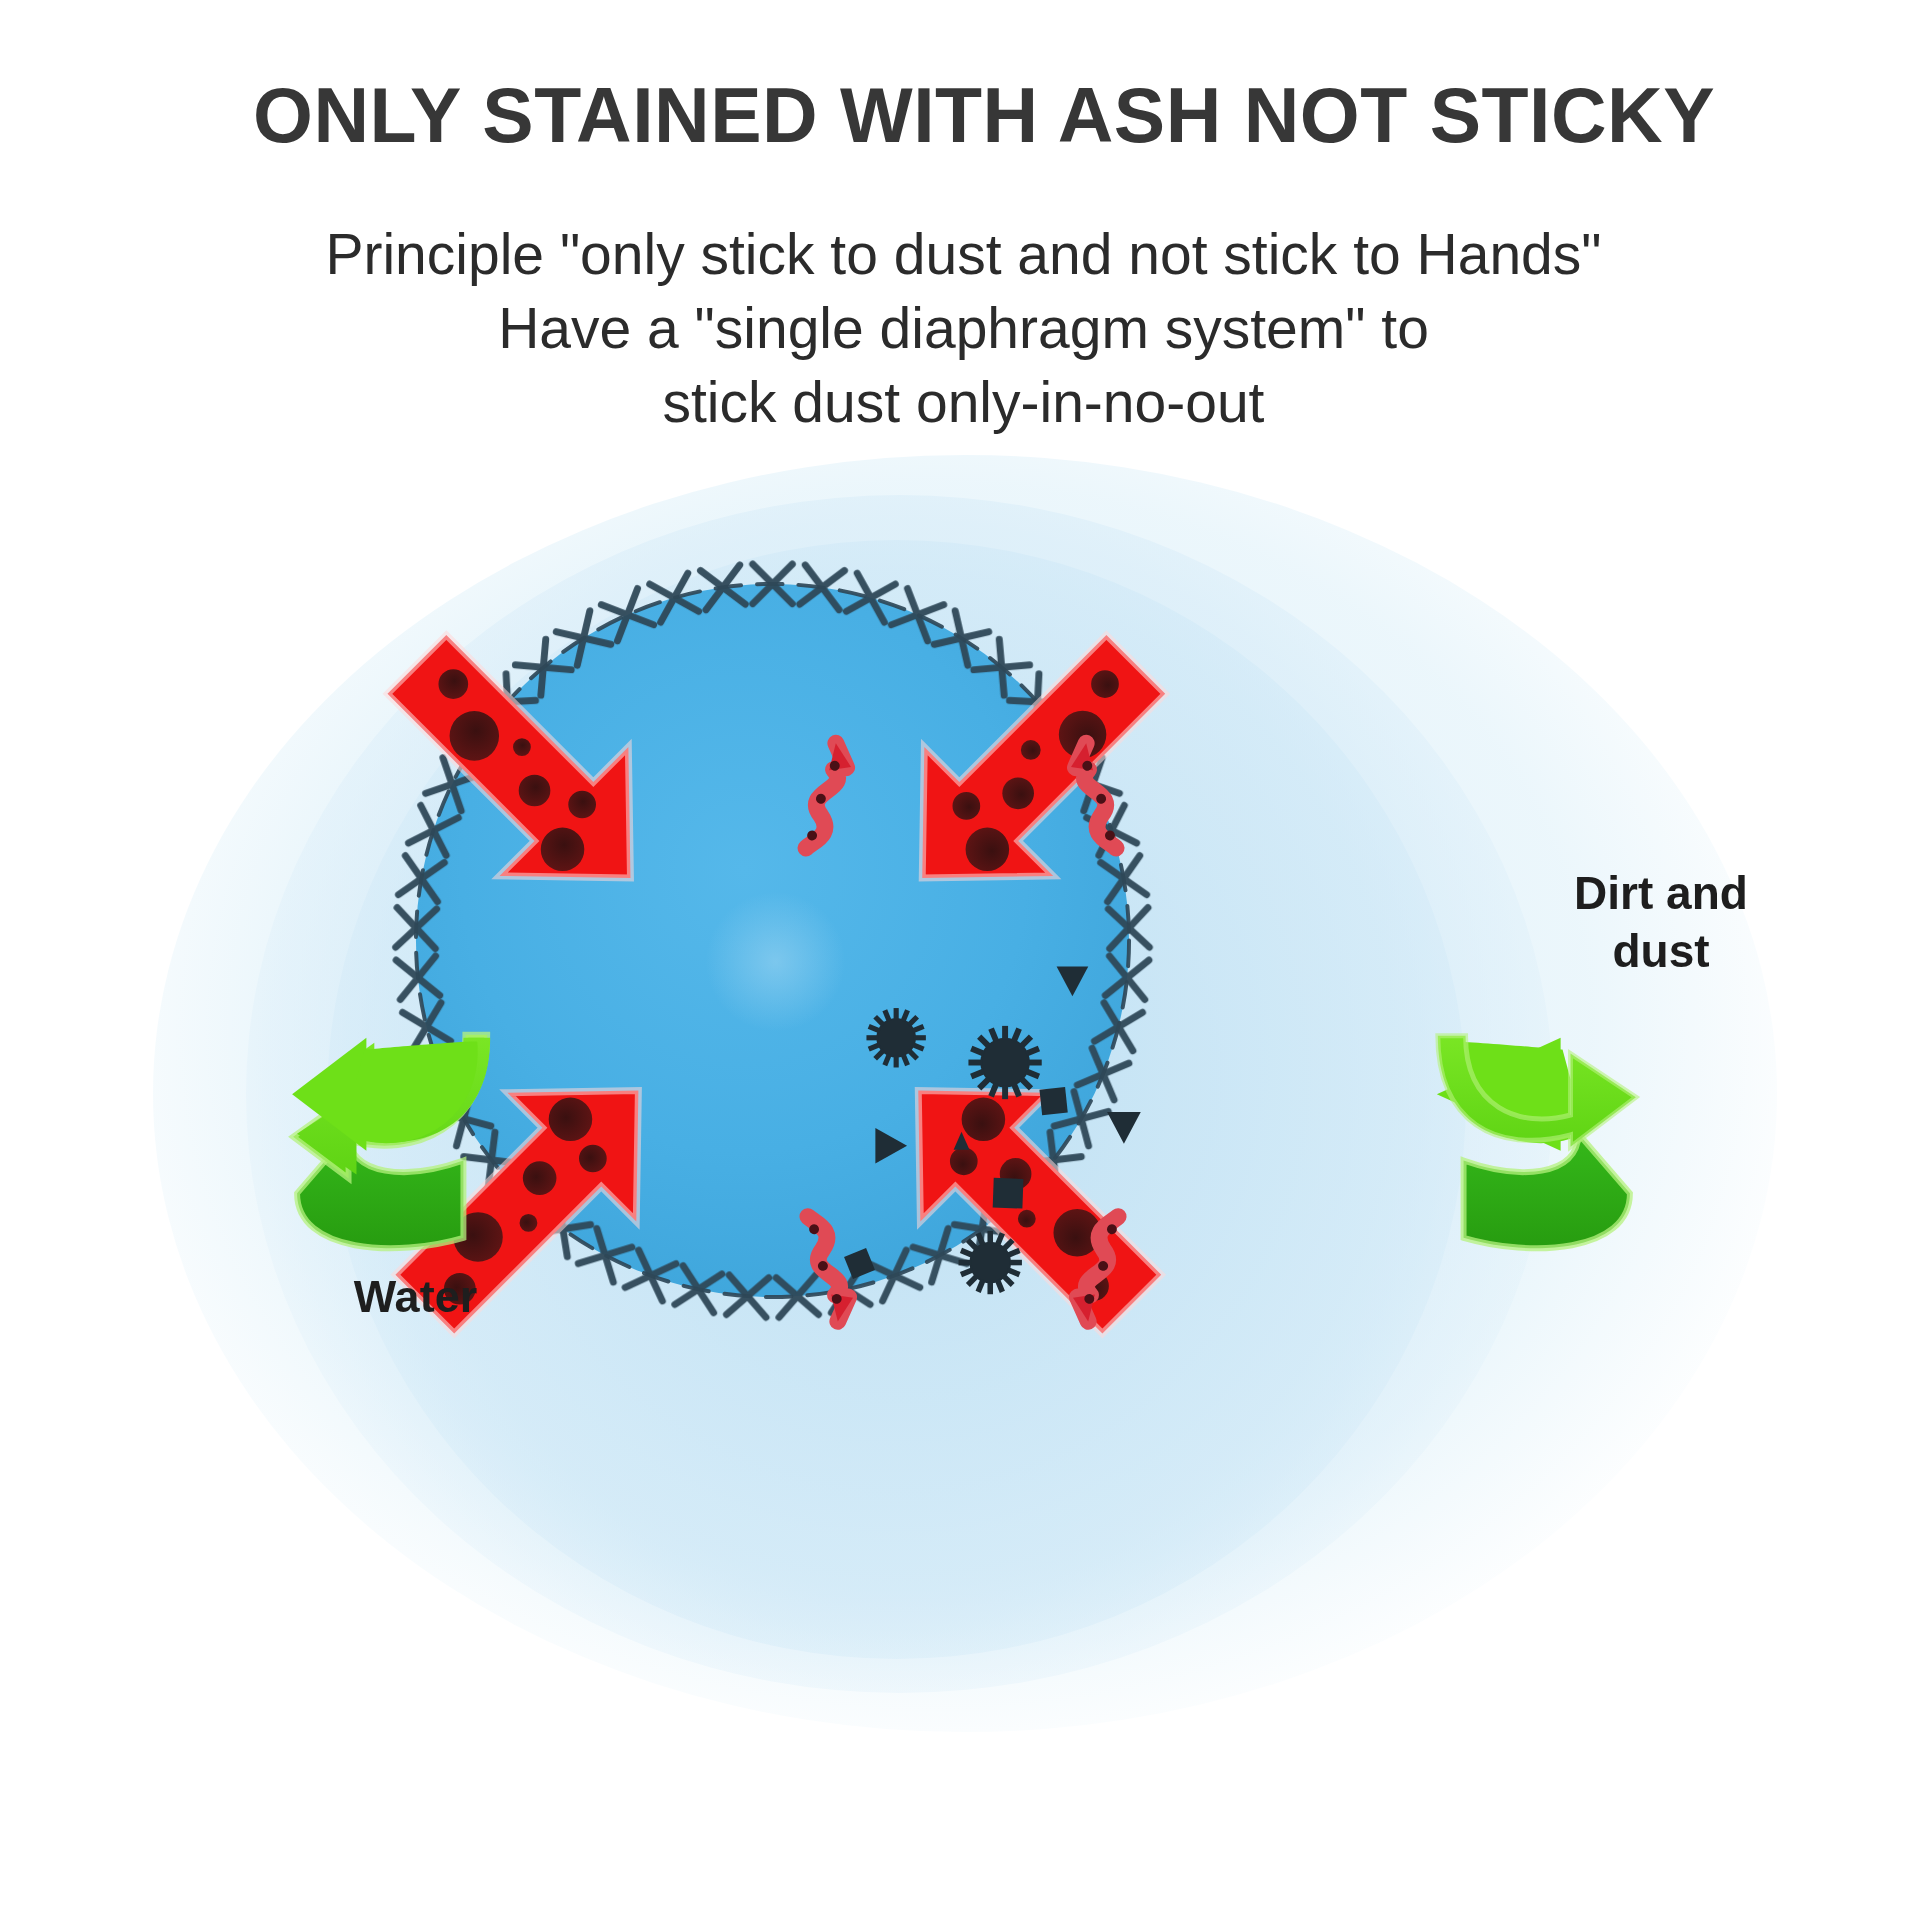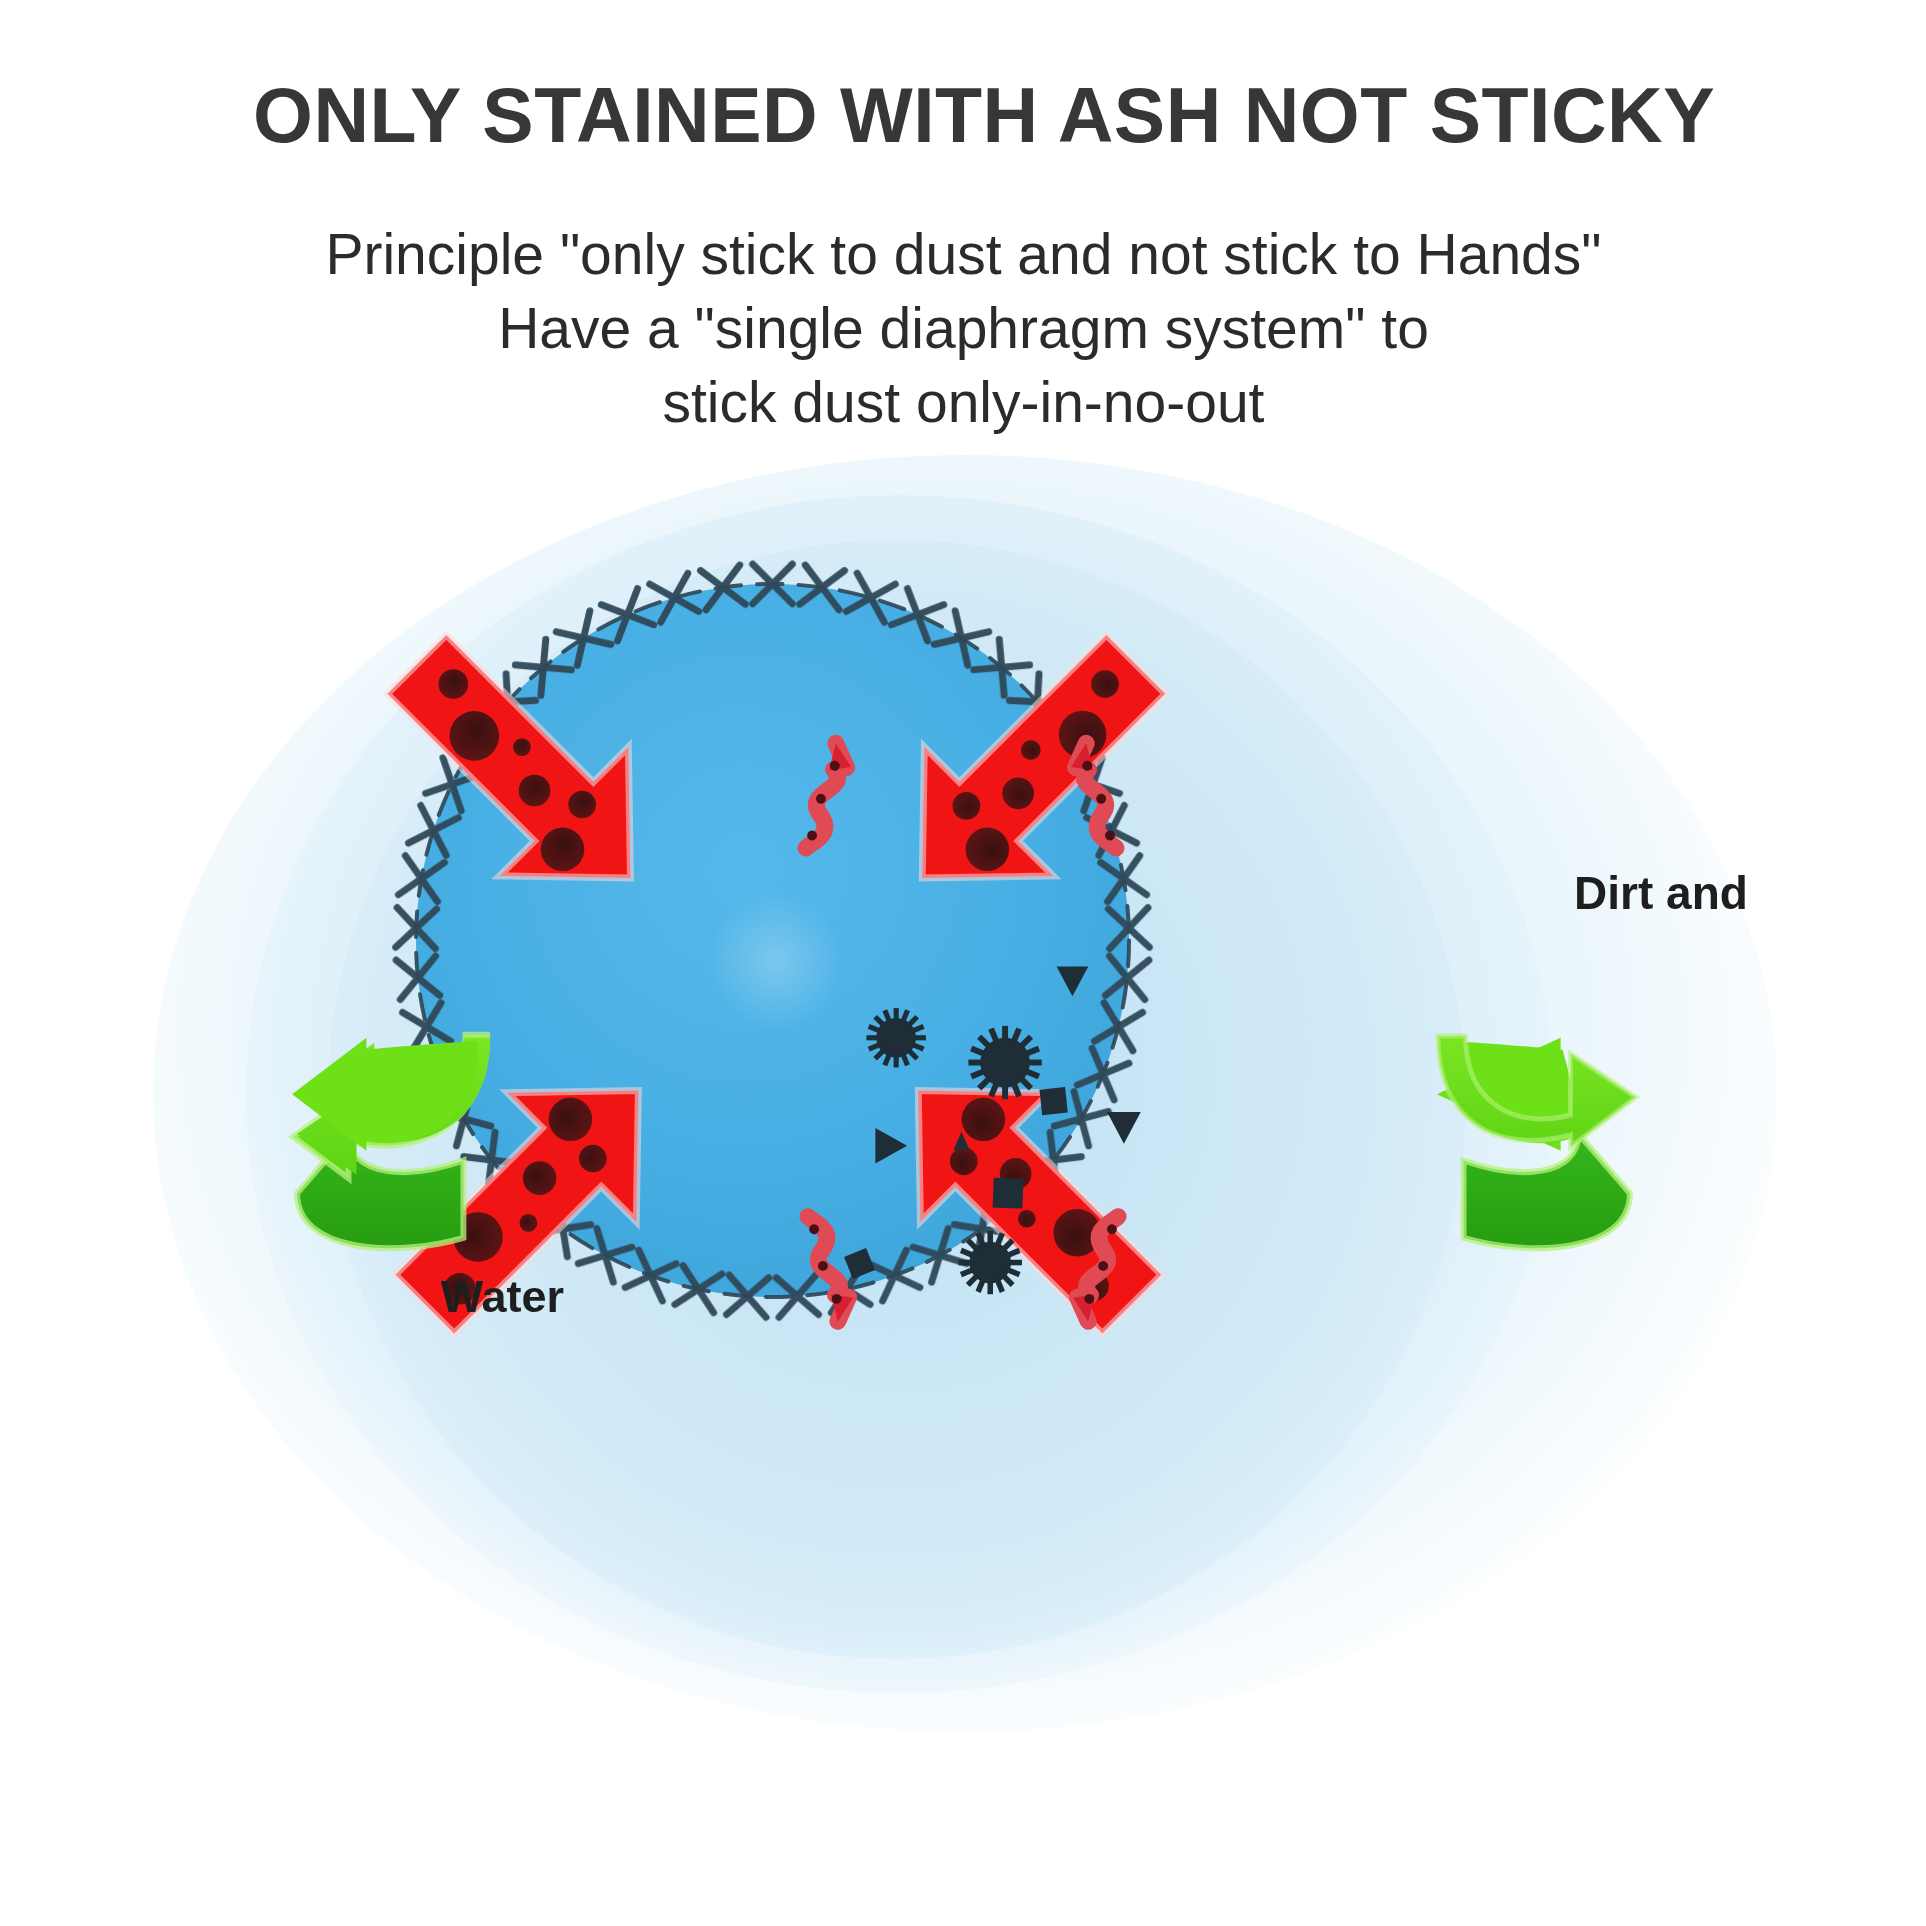--- a/index.html
+++ b/index.html
@@ -110,21 +110,21 @@
     text-align: center;
     font-size: 46px;
     line-height: 1.27;
     margin-top: 40px;
   }
   .label-dirt .lbl-line { display: block; }
   .label-water {
     left: 267px;
     top: 1270px;
     width: 297px;
-    text-align: right;
+    text-align: center;
     font-size: 45px;
     line-height: 1.2;
   }
 </style>
 </head>
 <body>
 
 <div id="infographic">
 
   <div class="text-block">
@@ -632,18 +632,19 @@
       <path d="M 1464 1048 C 1464 1122 1518 1142 1572 1128 L 1572 1065
                L 1572 1105 L 1646 1145 L 1572 1186 L 1572 1150
                C 1502 1165 1437 1135 1437 1048 Z" fill="none"></path>
       <path d="M 1480 1046 C 1480 1118 1534 1140 1586 1126 L 1586 1064 L 1652 1108 L 1586 1158
                L 1586 1146 C 1510 1166 1452 1132 1452 1046 Z" fill="url(#greenTop)" stroke="#b6f27d" stroke-width="5" stroke-opacity="0.6"></path>
     </g>
   </svg>
 
   <div class="side-label label-dirt">
     <span class="lbl-line">Dirt and</span>
+    <span class="lbl-line">dust</span>
   </div>
 
   <div class="side-label label-water">Water</div>
 
 </div>
 
 
 </body></html>

